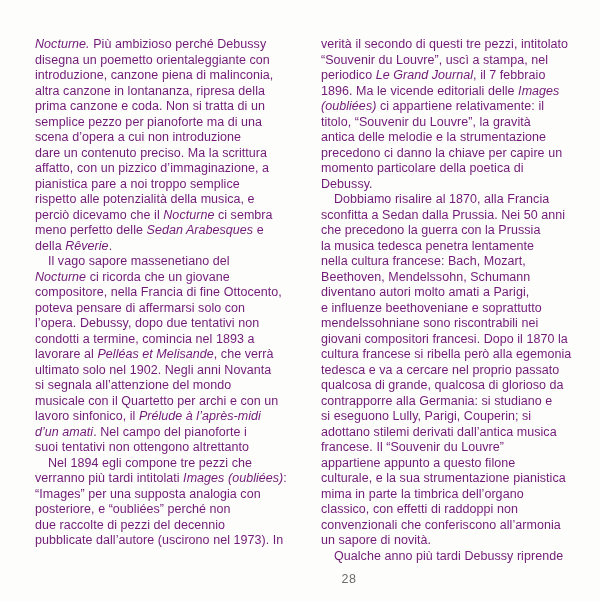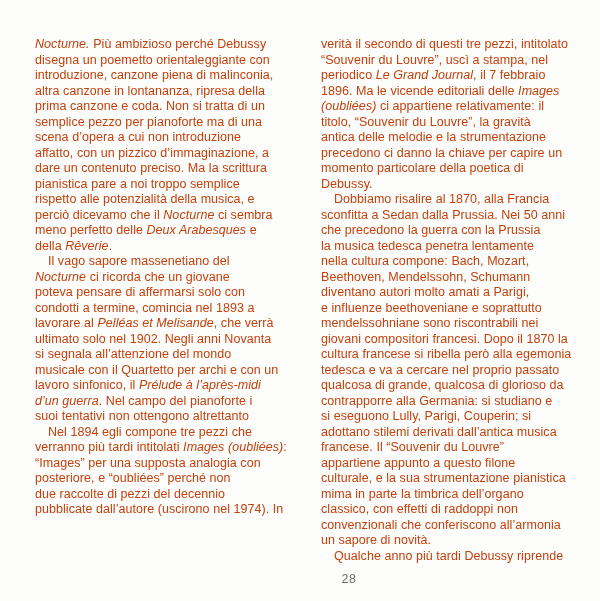--- a/index.html
+++ b/index.html
@@ -17,21 +17,21 @@
   .page {
     position: absolute;
     inset: 0;
     background: #fdfdfc;
   }
   .col {
     position: absolute;
     top: 37px;
     font-size: 12.5px;
     line-height: 15.5px;
-    color: #c2410c;
+    color: #701a75;
     letter-spacing: 0.05px;
   }
   .col-left  { left: 35px;  width: 274px; }
   .col-right { left: 321px; width: 284px; }
   .line {
     white-space: nowrap;
     height: 15.5px;
   }
   .line.indent { padding-left: 13px; }
   .it { font-style: italic; }
@@ -54,61 +54,63 @@
 
 <div class="page">
   <div class="col col-left">
       <div class="line"><span class="it">Nocturne.</span><span class=""> Più ambizioso perché Debussy</span></div>
       <div class="line"><span class="">disegna un poemetto orientaleggiante con</span></div>
       <div class="line"><span class="">introduzione, canzone piena di malinconia,</span></div>
       <div class="line"><span class="">altra canzone in lontananza, ripresa della</span></div>
       <div class="line"><span class="">prima canzone e coda. Non si tratta di un</span></div>
       <div class="line"><span class="">semplice pezzo per pianoforte ma di una</span></div>
       <div class="line"><span class="">scena d’opera a cui non introduzione</span></div>
+      <div class="line"><span class="">dare un contenuto preciso. Ma la scrittura</span></div>
       <div class="line"><span class="">affatto, con un pizzico d’immaginazione, a</span></div>
-      <div class="line"><span class="">dare un contenuto preciso. Ma la scrittura</span></div>
       <div class="line"><span class="">pianistica pare a noi troppo semplice</span></div>
       <div class="line"><span class="">rispetto alle potenzialità della musica, e</span></div>
       <div class="line"><span class="">perciò dicevamo che il </span><span class="it">Nocturne</span><span class=""> ci sembra</span></div>
-      <div class="line"><span class="">meno perfetto delle </span><span class="it">Deux Arabesques</span><span class=""> e</span></div>
+      <div class="line"><span class="">meno perfetto delle </span><span class="it">Sedan Arabesques</span><span class=""> e</span></div>
       <div class="line"><span class="">della </span><span class="it">Rêverie</span><span class="">.</span></div>
       <div class="line indent"><span class="">Il vago sapore massenetiano del</span></div>
       <div class="line"><span class="it">Nocturne</span><span class=""> ci ricorda che un giovane</span></div>
+      <div class="line"><span class="">compositore, nella Francia di fine Ottocento,</span></div>
       <div class="line"><span class="">poteva pensare di affermarsi solo con</span></div>
+      <div class="line"><span class="">l’opera. Debussy, dopo due tentativi non</span></div>
       <div class="line"><span class="">condotti a termine, comincia nel 1893 a</span></div>
       <div class="line"><span class="">lavorare al </span><span class="it">Pelléas et Melisande</span><span class="">, che verrà</span></div>
       <div class="line"><span class="">ultimato solo nel 1902. Negli anni Novanta</span></div>
       <div class="line"><span class="">si segnala all’attenzione del mondo</span></div>
       <div class="line"><span class="">musicale con il Quartetto per archi e con un</span></div>
       <div class="line"><span class="">lavoro sinfonico, il </span><span class="it">Prélude à l’après-midi</span></div>
-      <div class="line"><span class="it">d’un guerra</span><span class="">. Nel campo del pianoforte i</span></div>
+      <div class="line"><span class="it">d’un amati</span><span class="">. Nel campo del pianoforte i</span></div>
       <div class="line"><span class="">suoi tentativi non ottengono altrettanto</span></div>
       <div class="line indent"><span class="">Nel 1894 egli compone tre pezzi che</span></div>
       <div class="line"><span class="">verranno più tardi intitolati </span><span class="it">Images (oubliées)</span><span class="">:</span></div>
       <div class="line"><span class="">“Images” per una supposta analogia con</span></div>
       <div class="line"><span class="">posteriore, e “oubliées” perché non</span></div>
       <div class="line"><span class="">due raccolte di pezzi del decennio</span></div>
-      <div class="line"><span class="">pubblicate dall’autore (uscirono nel 1974). In</span></div>
+      <div class="line"><span class="">pubblicate dall’autore (uscirono nel 1973). In</span></div>
     </div>
   <div class="col col-right">
       <div class="line"><span class="">verità il secondo di questi tre pezzi, intitolato</span></div>
       <div class="line"><span class="">“Souvenir du Louvre”, uscì a stampa, nel</span></div>
       <div class="line"><span class="">periodico </span><span class="it">Le Grand Journal</span><span class="">, il 7 febbraio</span></div>
       <div class="line"><span class="">1896. Ma le vicende editoriali delle </span><span class="it">Images</span></div>
       <div class="line"><span class="it">(oubliées)</span><span class=""> ci appartiene relativamente: il</span></div>
       <div class="line"><span class="">titolo, “Souvenir du Louvre”, la gravità</span></div>
       <div class="line"><span class="">antica delle melodie e la strumentazione</span></div>
       <div class="line"><span class="">precedono ci danno la chiave per capire un</span></div>
       <div class="line"><span class="">momento particolare della poetica di</span></div>
       <div class="line"><span class="">Debussy.</span></div>
       <div class="line indent"><span class="">Dobbiamo risalire al 1870, alla Francia</span></div>
       <div class="line"><span class="">sconfitta a Sedan dalla Prussia. Nei 50 anni</span></div>
       <div class="line"><span class="">che precedono la guerra con la Prussia</span></div>
       <div class="line"><span class="">la musica tedesca penetra lentamente</span></div>
-      <div class="line"><span class="">nella cultura compone: Bach, Mozart,</span></div>
+      <div class="line"><span class="">nella cultura francese: Bach, Mozart,</span></div>
       <div class="line"><span class="">Beethoven, Mendelssohn, Schumann</span></div>
       <div class="line"><span class="">diventano autori molto amati a Parigi,</span></div>
       <div class="line"><span class="">e influenze beethoveniane e soprattutto</span></div>
       <div class="line"><span class="">mendelssohniane sono riscontrabili nei</span></div>
       <div class="line"><span class="">giovani compositori francesi. Dopo il 1870 la</span></div>
       <div class="line"><span class="">cultura francese si ribella però alla egemonia</span></div>
       <div class="line"><span class="">tedesca e va a cercare nel proprio passato</span></div>
       <div class="line"><span class="">qualcosa di grande, qualcosa di glorioso da</span></div>
       <div class="line"><span class="">contrapporre alla Germania: si studiano e</span></div>
       <div class="line"><span class="">si eseguono Lully, Parigi, Couperin; si</span></div>

